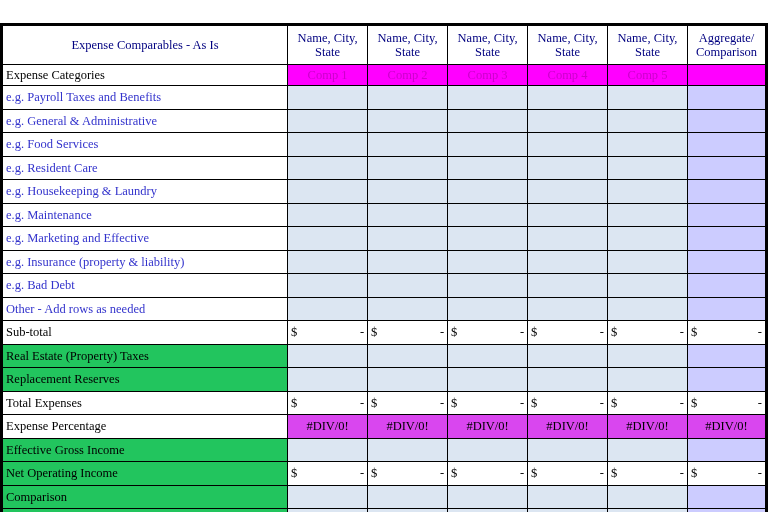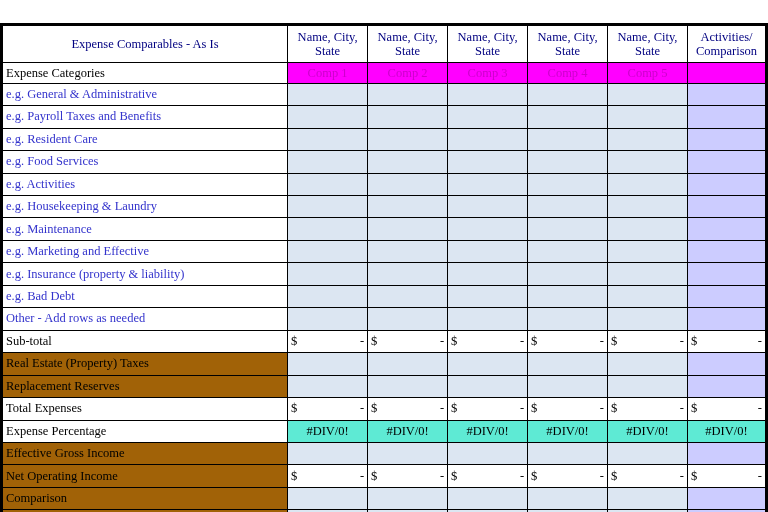--- a/index.html
+++ b/index.html
@@ -101,38 +101,38 @@
   td.bold-label {
     font-weight: bold;
     color: #000000;
     text-align: left;
     background: #ffffff;
     height: 20px;
   }
   td.plain-label {
     color: #000000;
     text-align: left;
-    background: #a16207;
+    background: #22c55e;
     height: 20px;
   }
 
   
   td.money {
     background: #ffffff;
     padding: 0 5px;
   }
   .money-wrap {
     display: flex;
     justify-content: space-between;
     align-items: center;
     font-size: 12.5px;
   }
   td.center-val {
     text-align: center;
-    background: #5eead4;
+    background: #d946ef;
     font-size: 12.5px;
   }
 </style>
 </head>
 <body>
 
 <div id="sheet">
   <table class="grid">
     <colgroup>
       <col class="c-label">
@@ -161,73 +161,64 @@
         </td>
         <td>
           <span>Name, City,</span><br>
           <span>State</span>
         </td>
         <td>
           <span>Name, City,</span><br>
           <span>State</span>
         </td>
         <td class="agg-head">
-          <span>Activities/</span><br>
+          <span>Aggregate/</span><br>
           <span>Comparison</span>
         </td>
       </tr>
 
       <tr class="cat-head">
         <td class="cat-head-label">Expense Categories</td>
         <td class="magenta">Comp 1</td>
         <td class="magenta">Comp 2</td>
         <td class="magenta">Comp 3</td>
         <td class="magenta">Comp 4</td>
         <td class="magenta">Comp 5</td>
         <td class="agg-magenta"></td>
       </tr>
 
       <tr>
+        <td class="eg-label">e.g. Payroll Taxes and Benefits</td>
+        <td class="blue-cell"></td>
+        <td class="blue-cell"></td>
+        <td class="blue-cell"></td>
+        <td class="blue-cell"></td>
+        <td class="blue-cell"></td>
+        <td class="lav-cell"></td>
+      </tr>
+      <tr>
         <td class="eg-label">e.g. General &amp; Administrative</td>
         <td class="blue-cell"></td>
         <td class="blue-cell"></td>
         <td class="blue-cell"></td>
         <td class="blue-cell"></td>
         <td class="blue-cell"></td>
         <td class="lav-cell"></td>
       </tr>
       <tr>
-        <td class="eg-label">e.g. Payroll Taxes and Benefits</td>
+        <td class="eg-label">e.g. Food Services</td>
         <td class="blue-cell"></td>
         <td class="blue-cell"></td>
         <td class="blue-cell"></td>
         <td class="blue-cell"></td>
         <td class="blue-cell"></td>
         <td class="lav-cell"></td>
       </tr>
       <tr>
         <td class="eg-label">e.g. Resident Care</td>
-        <td class="blue-cell"></td>
-        <td class="blue-cell"></td>
-        <td class="blue-cell"></td>
-        <td class="blue-cell"></td>
-        <td class="blue-cell"></td>
-        <td class="lav-cell"></td>
-      </tr>
-      <tr>
-        <td class="eg-label">e.g. Food Services</td>
-        <td class="blue-cell"></td>
-        <td class="blue-cell"></td>
-        <td class="blue-cell"></td>
-        <td class="blue-cell"></td>
-        <td class="blue-cell"></td>
-        <td class="lav-cell"></td>
-      </tr>
-      <tr>
-        <td class="eg-label">e.g. Activities</td>
         <td class="blue-cell"></td>
         <td class="blue-cell"></td>
         <td class="blue-cell"></td>
         <td class="blue-cell"></td>
         <td class="blue-cell"></td>
         <td class="lav-cell"></td>
       </tr>
       <tr>
         <td class="eg-label">e.g. Housekeeping  &amp; Laundry</td>
         <td class="blue-cell"></td>

